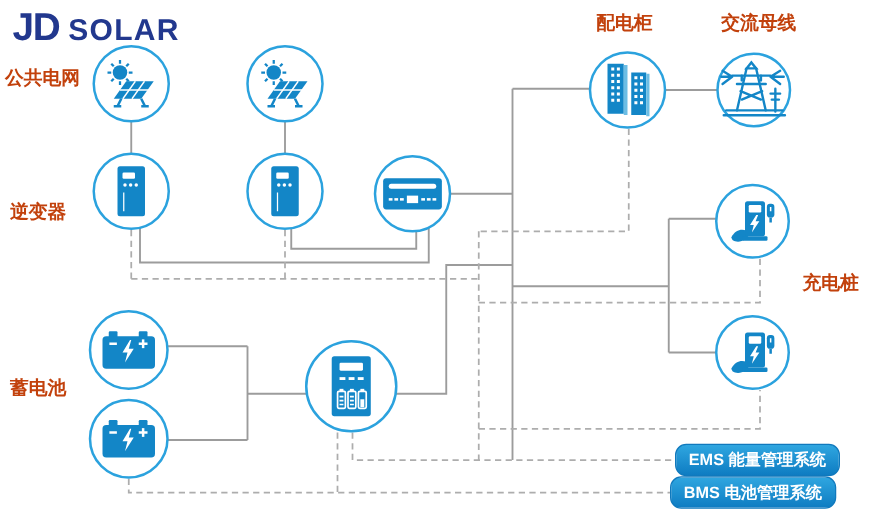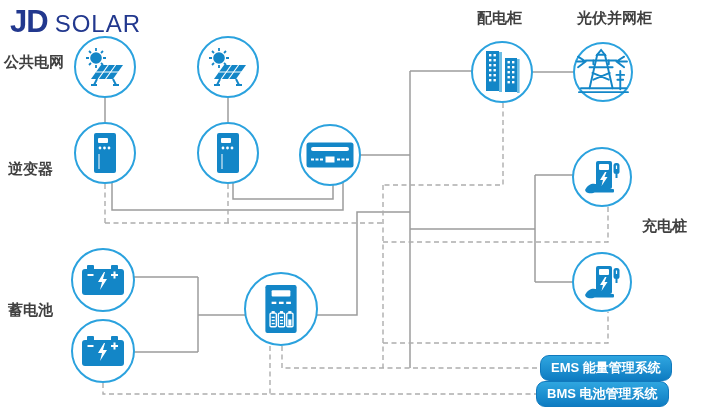--- a/index.html
+++ b/index.html
@@ -1,20 +1,20 @@
 <!DOCTYPE html>
 <html><head>
 <meta charset="utf-8">
 <style>
   html,body{margin:0;padding:0;background:#fff;font-family:"Liberation Sans",sans-serif;}
-  #stage{position:relative;width:713px;height:418px;background:#fff;overflow:hidden;border-radius:11px;}
+  #stage{position:relative;width:713px;height:418px;background:#fff;overflow:hidden;}
   #wires{position:absolute;left:0;top:0;z-index:1;}
   .node{position:absolute;z-index:2;background:#fff;border:2.5px solid #2ba2de;border-radius:50%;
         display:flex;align-items:center;justify-content:center;box-sizing:border-box;}
-  .lbl{position:absolute;z-index:3;font-size:15px;font-weight:700;color:#404040;white-space:nowrap;}
+  .lbl{position:absolute;z-index:3;font-size:15px;font-weight:700;color:#c2410c;white-space:nowrap;}
   .lbl-bus{font-size:16px;}
   .sysbox{position:absolute;z-index:3;background:linear-gradient(#2fa6e0,#0e7cc2);border:1px solid #1079bd;
           border-radius:9px;color:#fff;font-size:13px;font-weight:700;padding:3px 10px;white-space:nowrap;}
   
   .n-solar1{left:74px;top:36px;width:62px;height:62px}
   .n-solar2{left:197px;top:36px;width:62px;height:62px}
   .n-inv1{left:74px;top:122px;width:62px;height:62px}
   .n-inv2{left:197px;top:122px;width:62px;height:62px}
   .n-pvcab{left:299px;top:124px;width:62px;height:62px}
   .n-dist{left:471px;top:41px;width:62px;height:62px}
@@ -32,21 +32,21 @@
   .l-bus{left:324px;top:31px}
   .l-dist{left:477px;top:9px}
   .l-grid{left:577px;top:9px}
   .l-chg{left:642px;top:217px}
   .l-sto{left:239px;top:262px}
   .b-ems{left:540px;top:355px}
   .b-bms{left:536px;top:381px}
   
   #logo{position:absolute;left:10px;top:4px;z-index:3;color:#22388e;display:flex;align-items:baseline;}
   #logo .jd{font-size:31px;font-weight:800;letter-spacing:-1px;}
-  #logo .solar{font-size:24px;font-weight:400;letter-spacing:1px;margin-left:7px;}
+  #logo .solar{font-size:24px;font-weight:700;letter-spacing:1px;margin-left:7px;}
 </style>
 </head>
 <body>
 
 <div id="stage">
 
   <svg id="wires" width="713" height="418" viewBox="0 0 713 418">
     <g stroke="#9c9c9c" stroke-width="1.5" fill="none">
       <path d="M105 67 V153"></path>
       <path d="M228 67 V153"></path>
@@ -292,19 +292,19 @@
       <rect x="16" y="26" width="3" height="2" fill="#fff"></rect>
       <rect x="24" y="26" width="3" height="2" fill="#fff"></rect>
       <rect x="24" y="34" width="3" height="6" fill="#fff"></rect>
     </svg>
   </div>
 
   <div class="lbl l-pv">公共电网</div>
   <div class="lbl l-inv">逆变器</div>
   <div class="lbl l-bat">蓄电池</div>
   <div class="lbl l-dist">配电柜</div>
-  <div class="lbl l-grid">光伏并网柜</div>
+  <div class="lbl l-grid">交流母线</div>
   <div class="lbl l-chg">充电桩</div>
 
   <div class="sysbox b-bms">BMS 电池管理系统</div>
   <div class="sysbox b-ems">EMS 能量管理系统</div>
 
 </div>
 
 </body></html>

